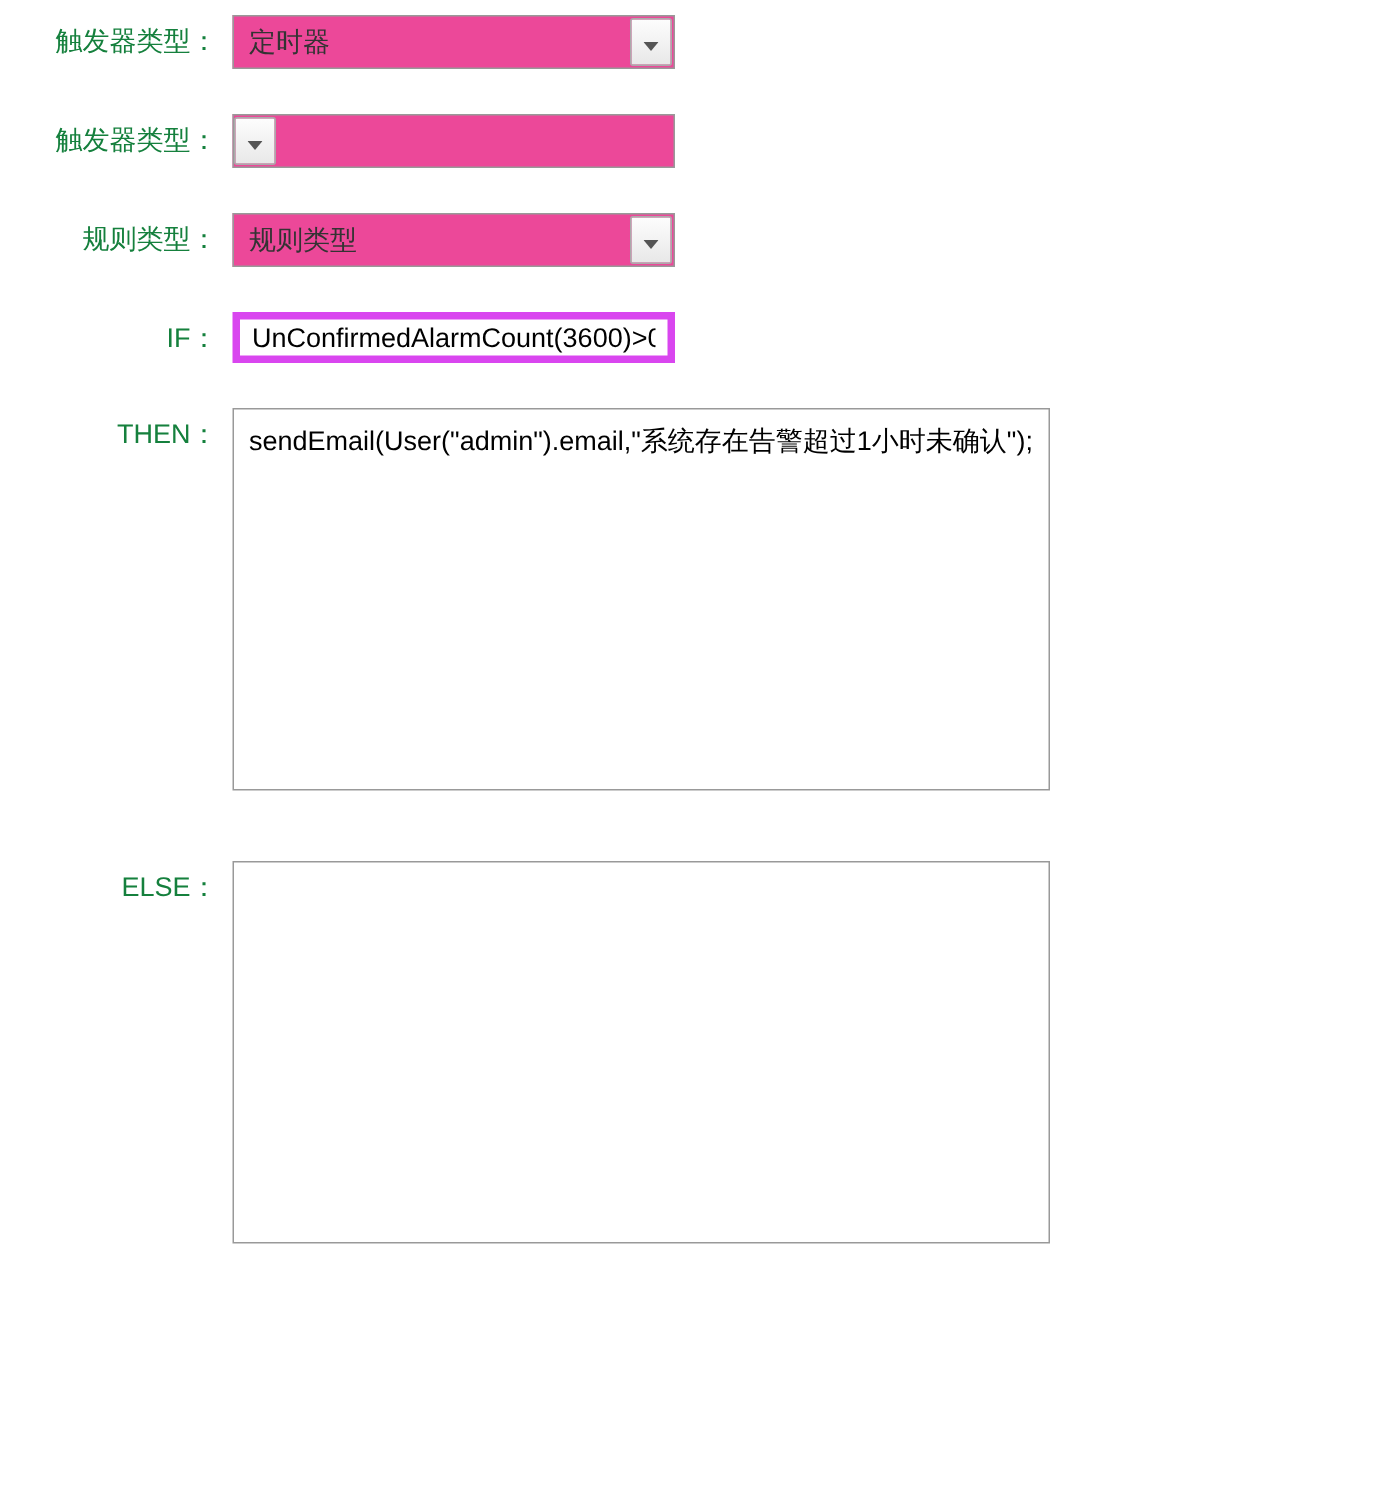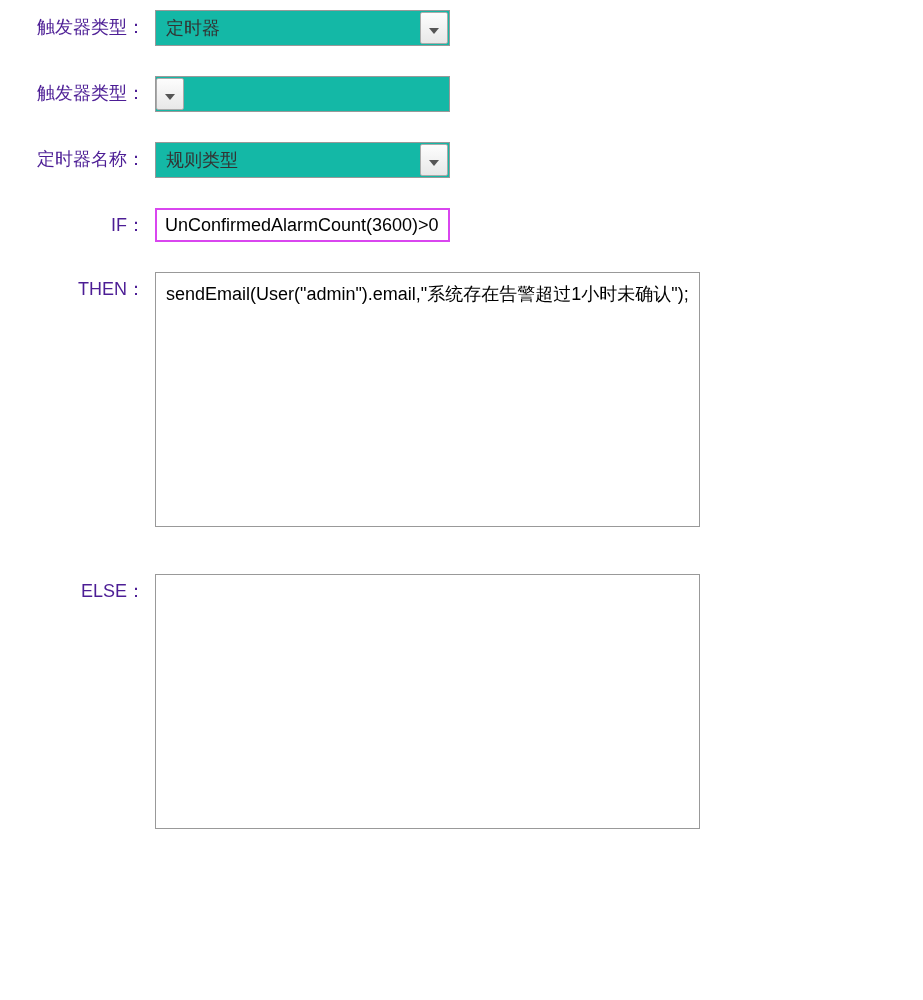--- a/index.html
+++ b/index.html
@@ -20,34 +20,34 @@
     .form-row {
       display: flex;
       align-items: flex-start;
       margin-bottom: 30px;
     }
     .form-label {
       width: 145px;
       text-align: right;
       padding-right: 10px;
       padding-top: 5px;
-      color: #4c1d95;
+      color: #15803d;
       flex-shrink: 0;
     }
     .form-control {
       flex: 0 0 auto;
     }
     .select-wrapper {
       position: relative;
       display: flex;
       align-items: center;
       width: 295px;
       height: 36px;
       border: 1px solid #999;
-      background: #14b8a6;
+      background: #ec4899;
     }
     .select-value {
       flex: 1;
       padding: 0 10px;
       line-height: 34px;
       overflow: hidden;
       white-space: nowrap;
     }
     .select-button {
       width: 28px;
@@ -60,21 +60,21 @@
       justify-content: center;
       border-radius: 2px;
     }
     .select-button svg {
       width: 10px;
       height: 6px;
     }
     .text-input {
       width: 295px;
       height: 34px;
-      border: 2px solid #d946ef;
+      border: 5px solid #d946ef;
       padding: 0 8px;
       font-family: inherit;
       font-size: 18px;
       outline: none;
     }
     .textarea-input {
       width: 545px;
       height: 255px;
       border: 1px solid #999;
       padding: 8px 10px;
@@ -118,21 +118,21 @@
             <svg viewBox="0 0 10 6">
                 <path d="M0 0 L5 6 L10 0 Z" fill="#555"></path>
               </svg>
           </span>
         </div>
       </div>
     </div>
   </div>
 
   <div class="form-row">
-    <div class="form-label">定时器名称：</div>
+    <div class="form-label">规则类型：</div>
     <div class="form-control">
       <div class="select-wrapper">
         <div class="select-value">规则类型</div>
         <div class="select-button">
           <span>
             <svg viewBox="0 0 10 6">
                 <path d="M0 0 L5 6 L10 0 Z" fill="#555"></path>
               </svg>
           </span>
         </div>

